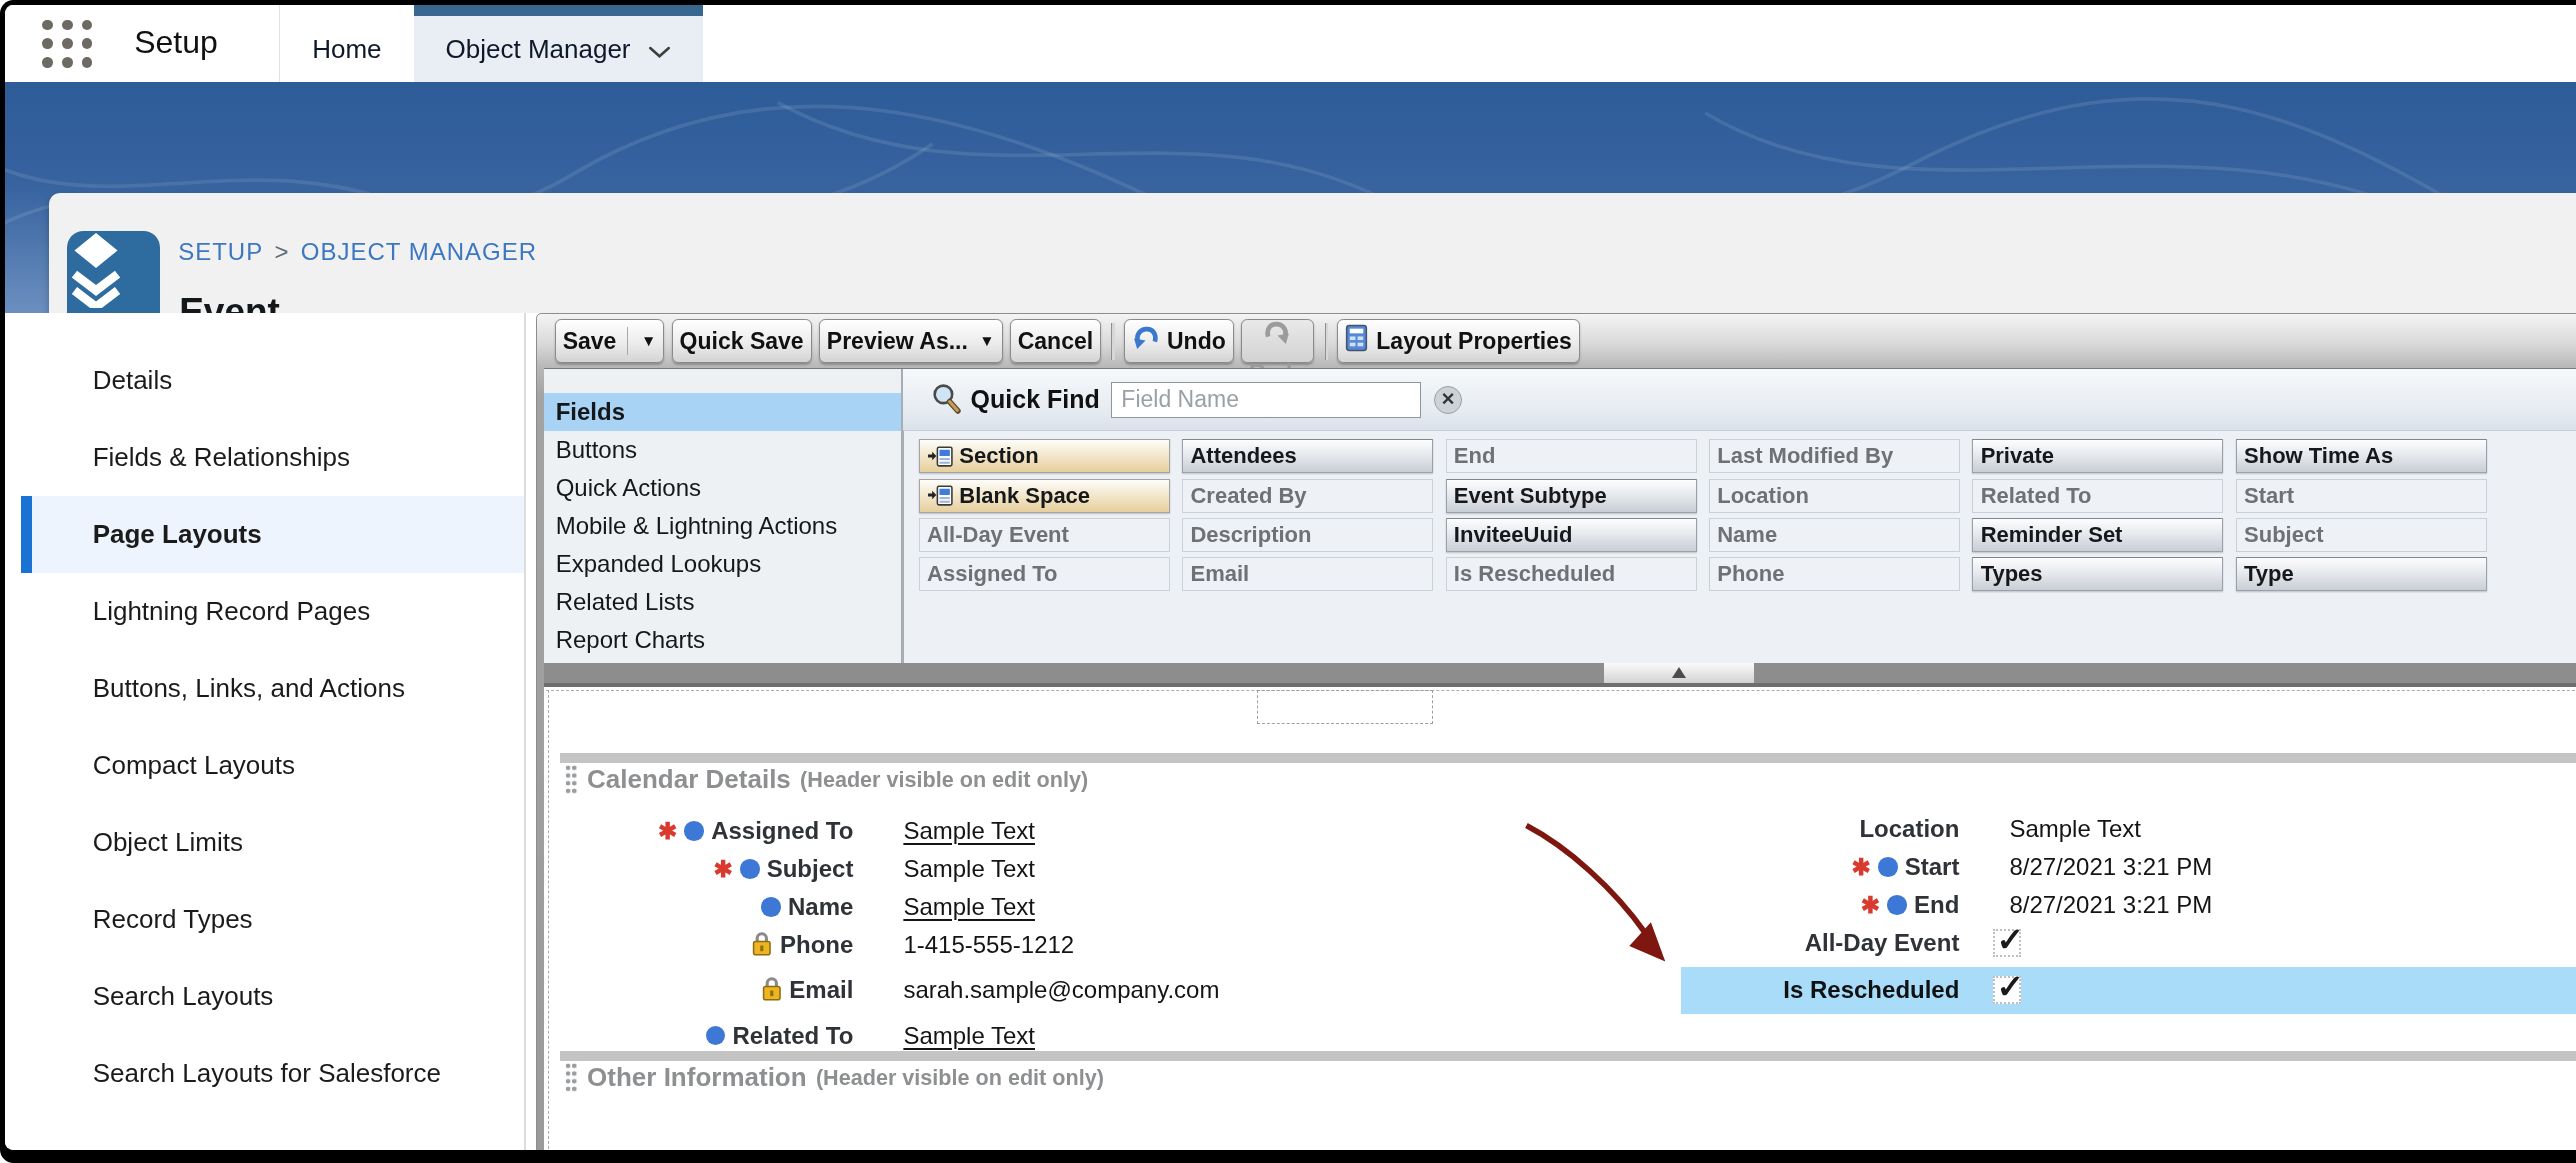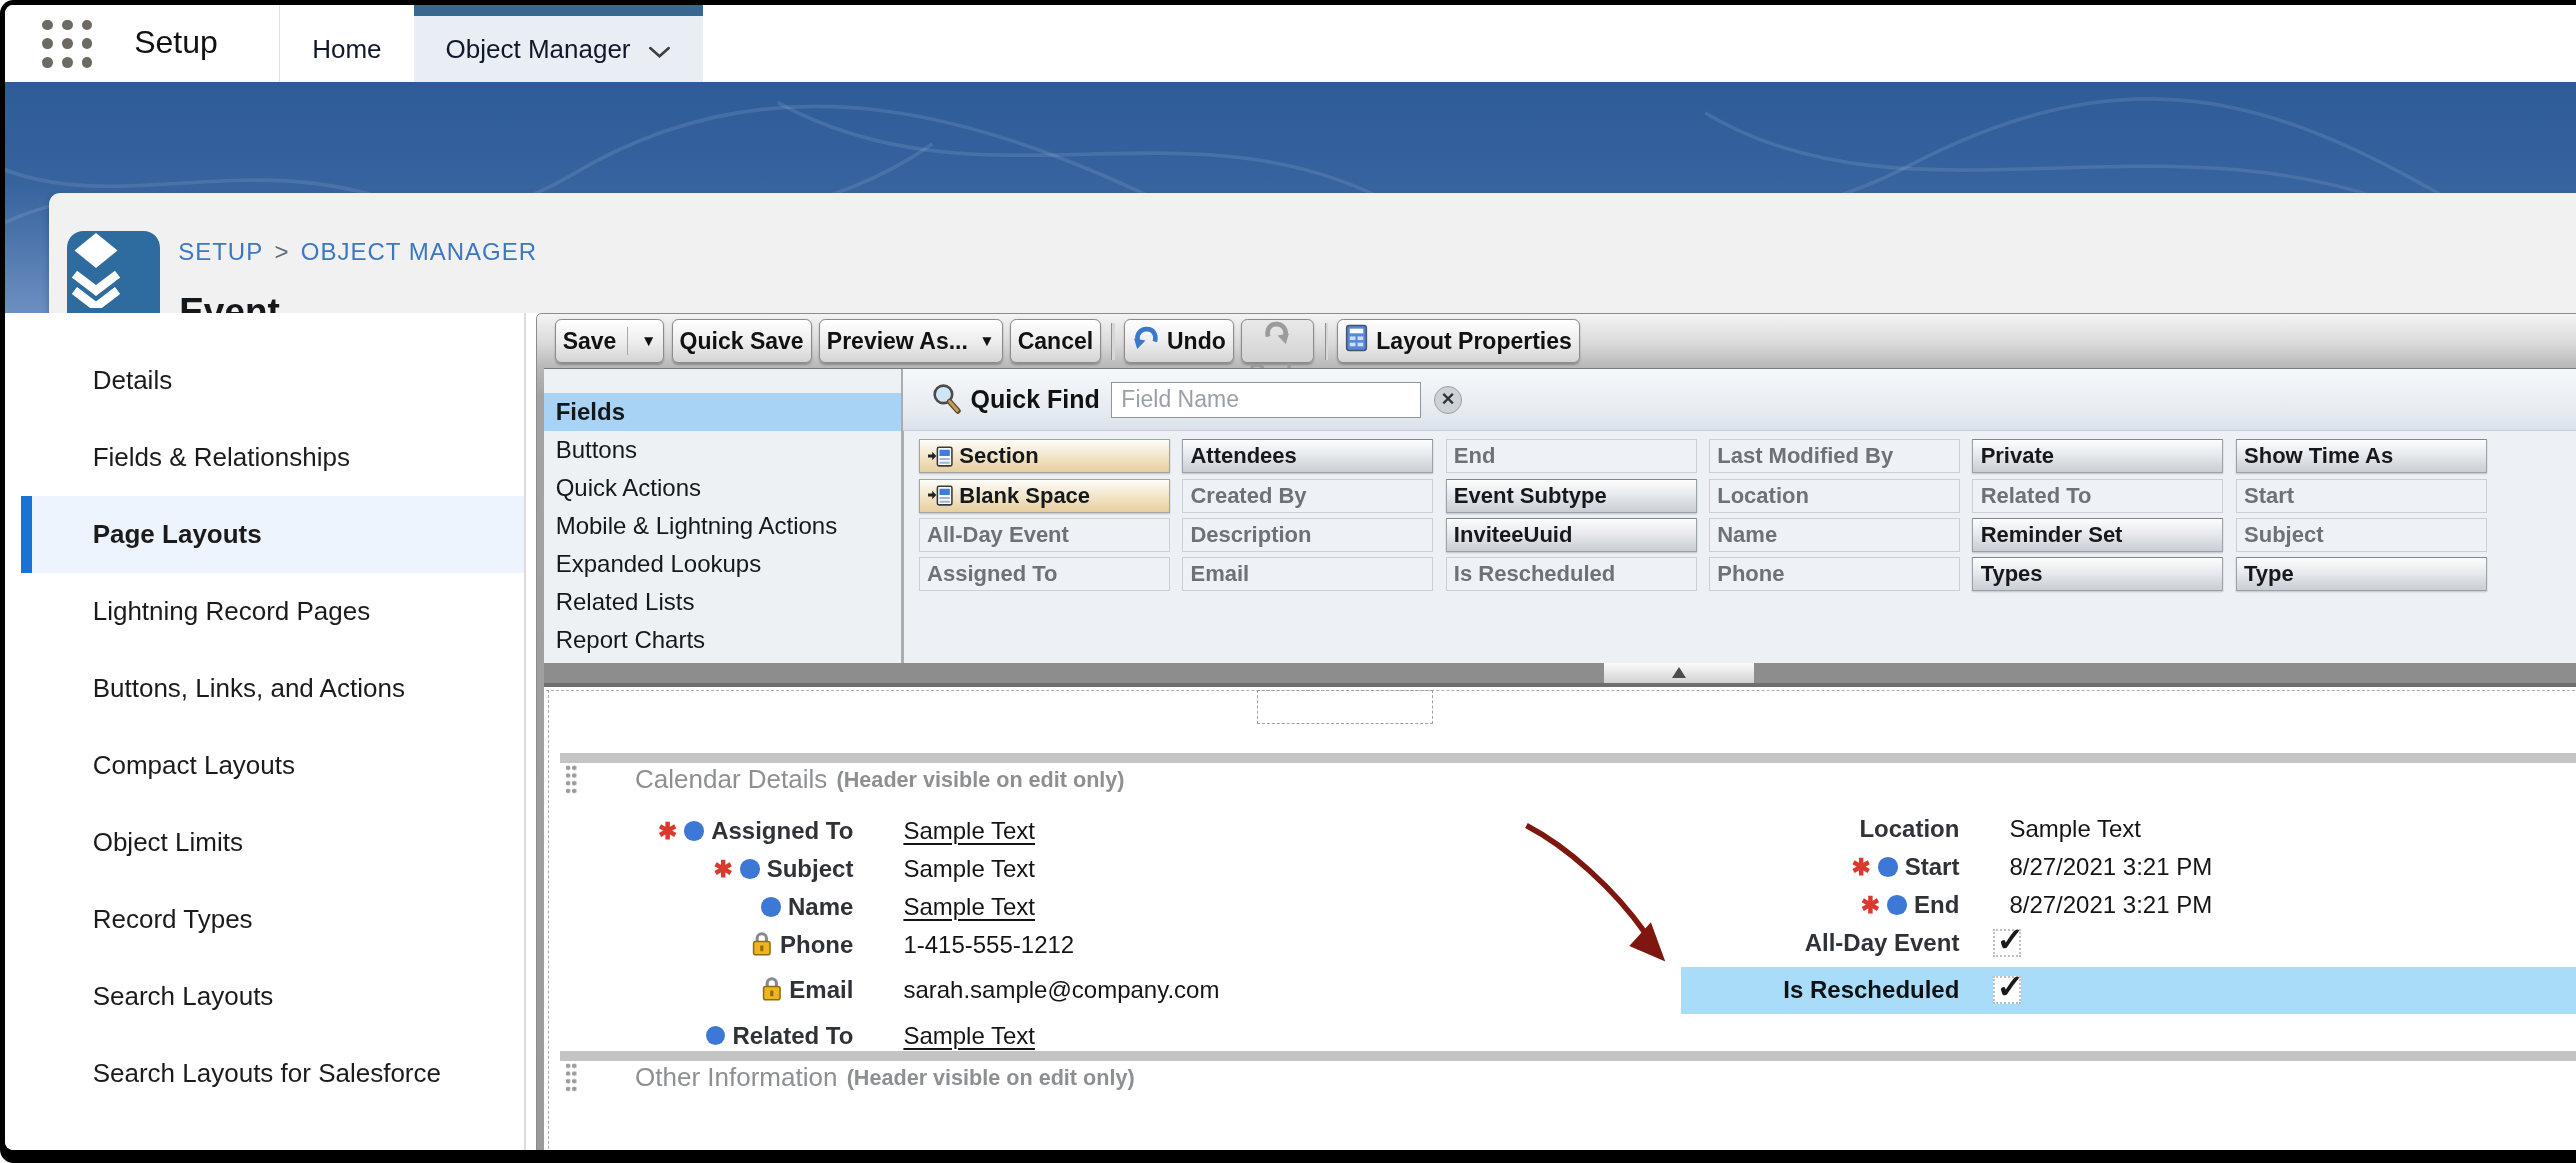--- a/index.html
+++ b/index.html
@@ -73,21 +73,21 @@
   .split-thumb i{width:0;height:0;border-left:7.2px solid transparent;border-right:7.2px solid transparent;border-bottom:11.3px solid #4c4c4c;}
 
   
   .canvas{position:absolute;left:0;right:0;top:318px;bottom:0;background:#fff;}
   .dash-top{position:absolute;left:2.1px;right:4.1px;top:3.1px;border-top:1.5px dashed #a9adb1;}
   .dash-left{position:absolute;left:3.6px;top:3.1px;bottom:0;border-left:1.5px dashed #a9adb1;}
   .drop-box{position:absolute;left:713px;top:3.1px;width:176px;height:34px;border:1.5px dashed #9aa0a4;box-sizing:border-box;}
   .sec-bar{position:absolute;left:16px;width:2239px;height:10.3px;background:#c4c4c4;}
   .sec-head{position:absolute;left:21px;display:flex;align-items:center;gap:9.3px;}
   .drag-dots{width:12.4px;height:31px;background-image:radial-gradient(circle,#9a9da0 2.1px,transparent 2.6px);background-size:6.2px 7.7px;}
-  .sec-title{font-size:26px;font-weight:normal;color:#8d8f91;margin-left:48px;}
+  .sec-title{font-size:26px;font-weight:bold;color:#8d8f91;}
   .sec-suffix{font-size:21.6px;font-weight:bold;color:#8d8f91;}
   .fcol{position:absolute;}
   .frow{display:flex;align-items:center;height:38px;}
   .frow.gap{margin-top:7.2px;}
   .frow.highlighted{margin-top:4.6px;height:47px;background:#a9dcf8;}
   .fl-label{display:flex;align-items:center;justify-content:flex-end;gap:7.2px;flex:none;}
   .lbl{font-size:24px;font-weight:bold;color:#2f3237;white-space:nowrap;}
   .frow.highlighted .lbl{color:#0f1113;}
   .req{color:#d93a2d;font-size:23px;font-weight:bold;line-height:1;}
   .dot{width:19.6px;height:19.6px;border-radius:50%;background:#3d78d6;flex:none;}

